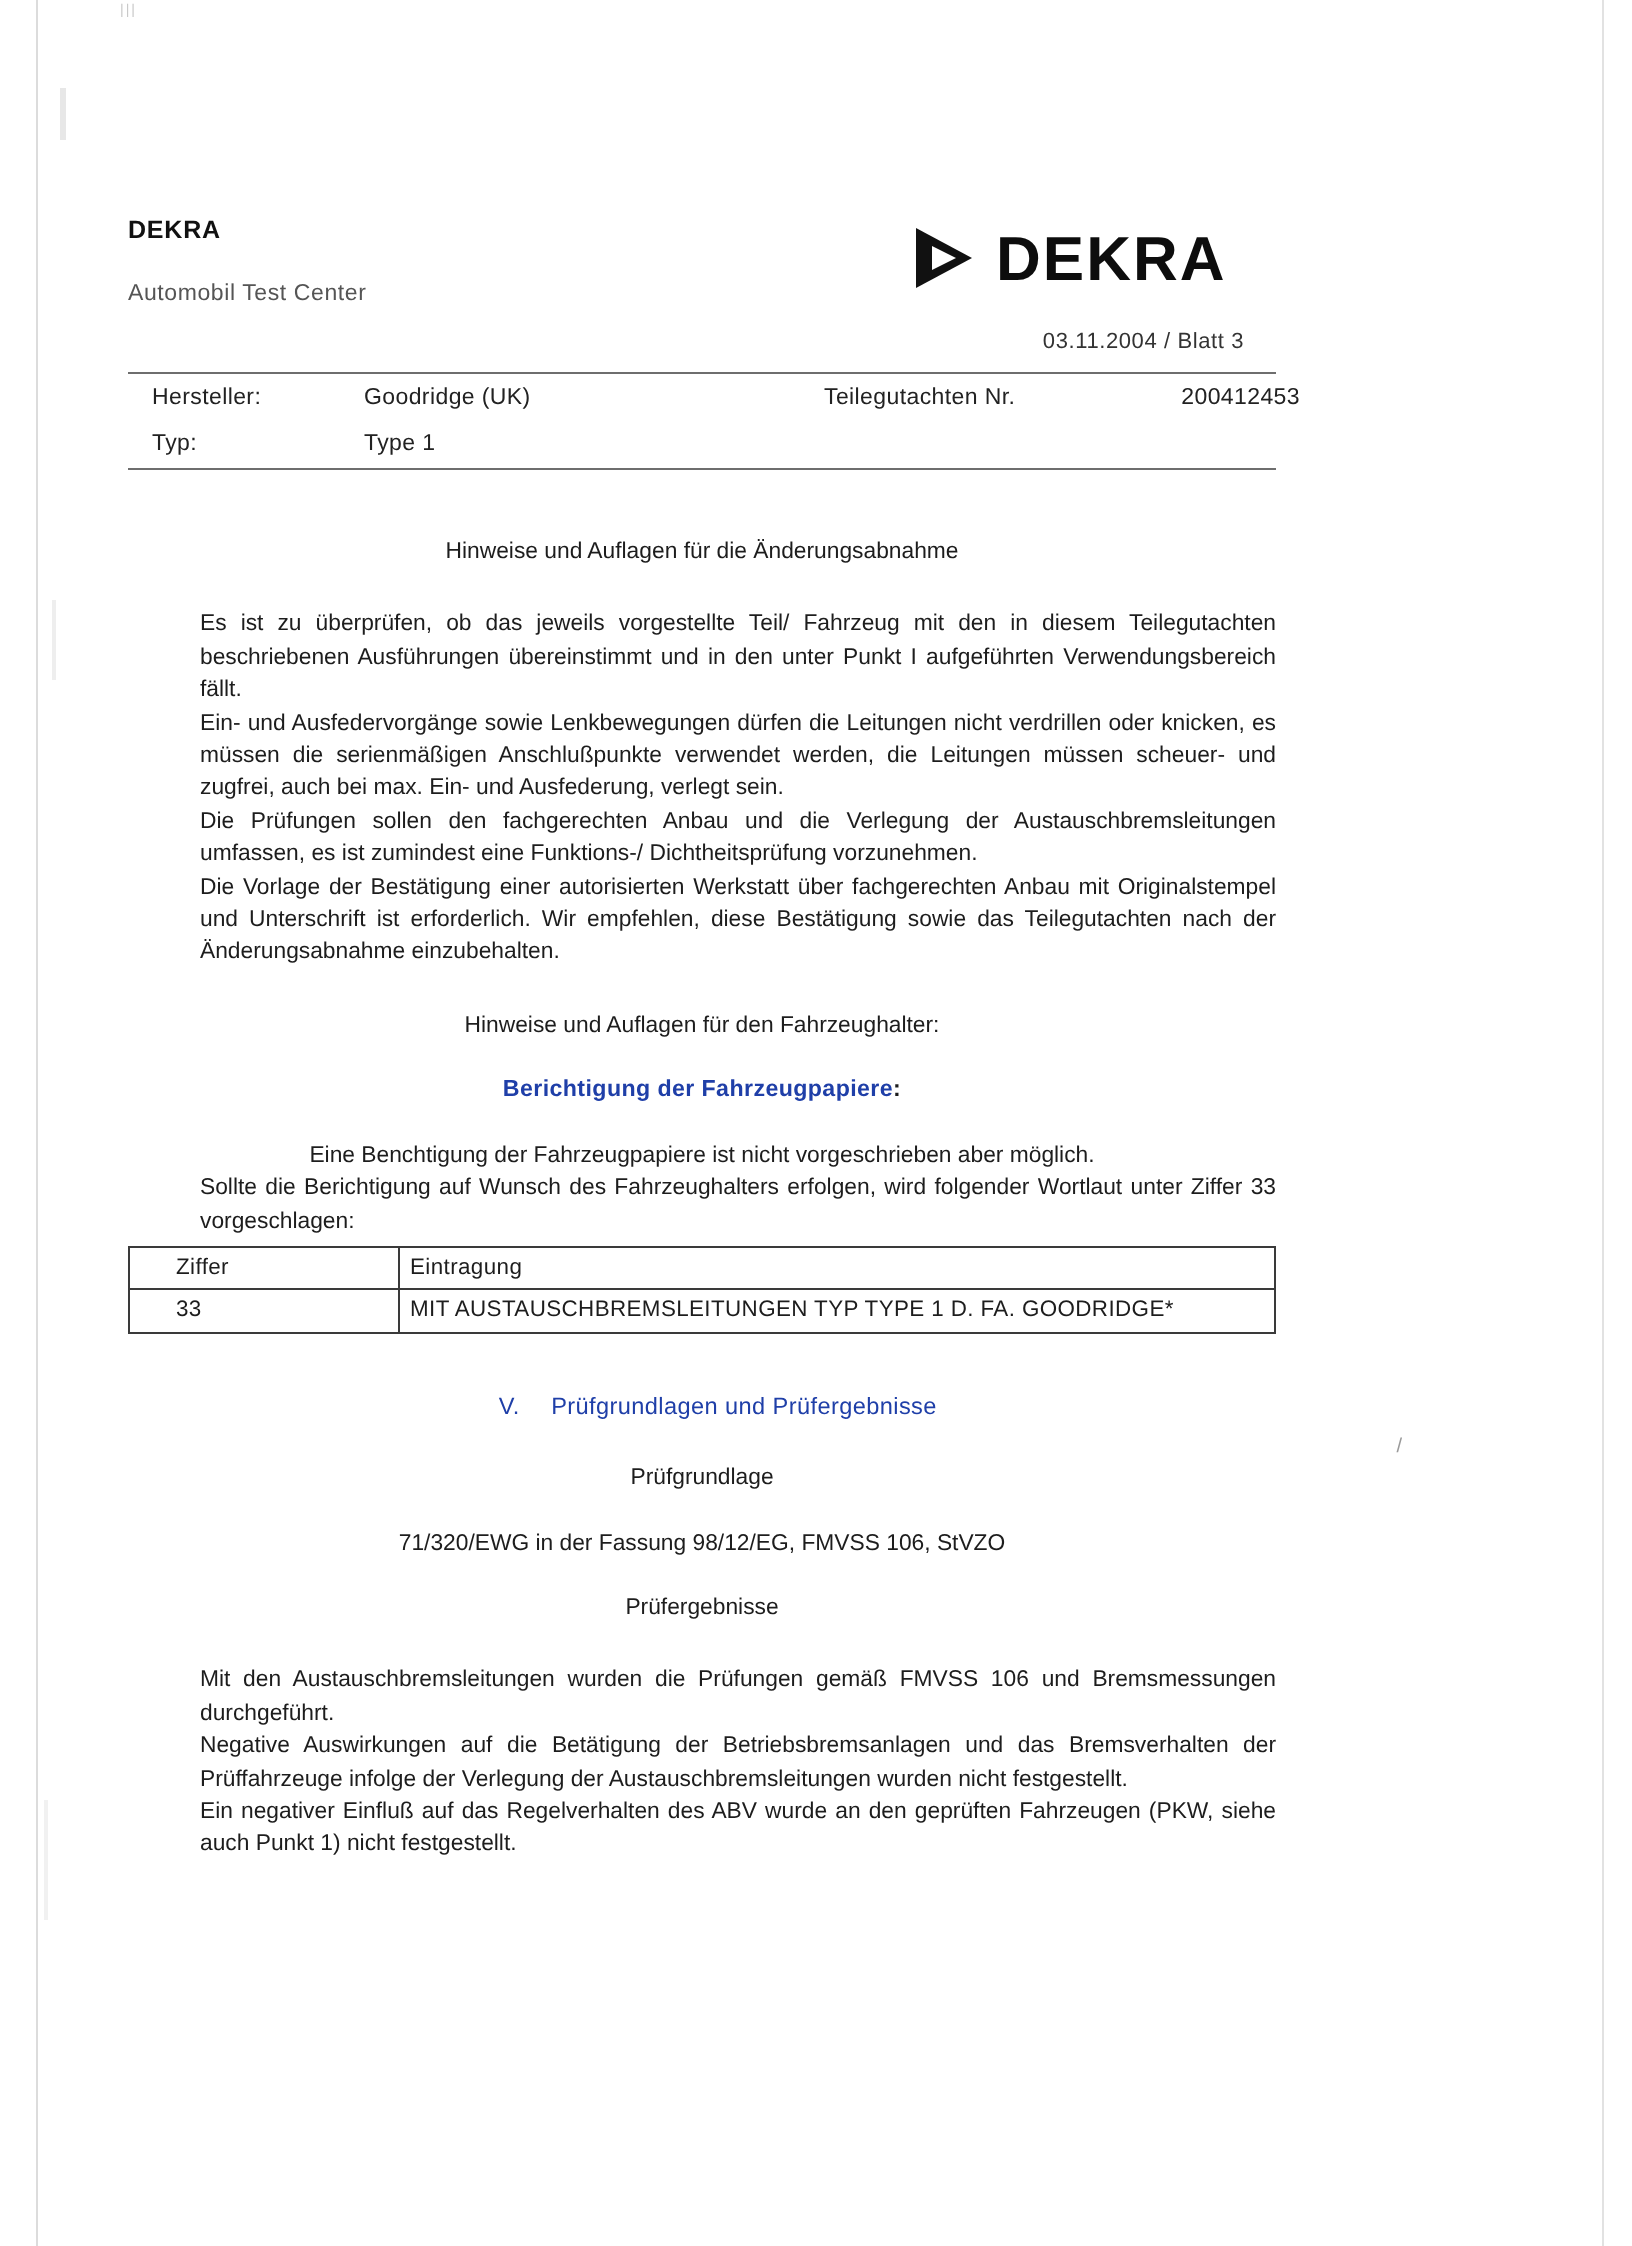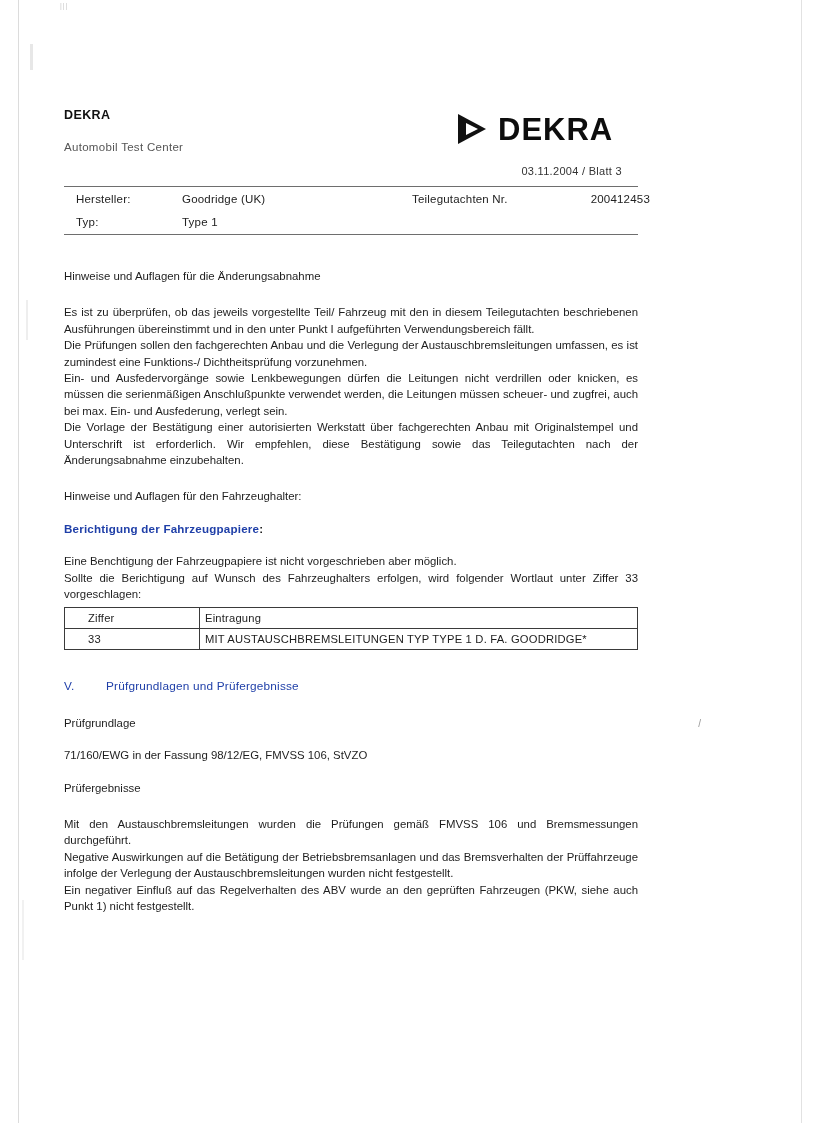--- a/index.html
+++ b/index.html
@@ -135,22 +135,22 @@
   
   .body-wrap {
     position: absolute;
     left: 64px;
     top: 268px;
     width: 574px;
     font-size: 11.4px;
     line-height: 16.4px;
     color: #1d1d1d;
   }
-  .p { margin: 0 0 0 0; }
-  .just { text-align: justify; text-justify: inter-word; }
+  .p { margin: 0 0 0 0; text-align: center; }
+  .just { text-align: justify; text-justify: inter-word; margin-left: 36px; }
   .gap-16 { height: 16px; }
   .gap-20 { height: 20px; }
   .gap-28 { height: 28px; }
 
   .blue-head {
     color: #1f3fa8;
     font-weight: bold;
     font-size: 11.6px;
     letter-spacing: 0.2px;
   }
@@ -232,22 +232,22 @@
 
   <div class="rule r2"></div>
 
   <div class="body-wrap">
 
     <div class="p">Hinweise und Auflagen für die Änderungsabnahme</div>
 
     <div class="gap-20"></div>
 
     <div class="p just">Es ist zu überprüfen, ob das jeweils vorgestellte Teil/ Fahrzeug mit den in diesem Teilegutachten beschriebenen Ausführungen übereinstimmt und in den unter Punkt I aufgeführten Verwendungsbereich fällt.</div>
+    <div class="p just">Ein- und Ausfedervorgänge sowie Lenkbewegungen dürfen die Leitungen nicht verdrillen oder knicken, es müssen die serienmäßigen Anschlußpunkte verwendet werden, die Leitungen müssen scheuer- und zugfrei, auch bei max. Ein- und Ausfederung, verlegt sein.</div>
     <div class="p just">Die Prüfungen sollen den fachgerechten Anbau und die Verlegung der Austauschbremsleitungen umfassen, es ist zumindest eine Funktions-/ Dichtheitsprüfung vorzunehmen.</div>
-    <div class="p just">Ein- und Ausfedervorgänge sowie Lenkbewegungen dürfen die Leitungen nicht verdrillen oder knicken, es müssen die serienmäßigen Anschlußpunkte verwendet werden, die Leitungen müssen scheuer- und zugfrei, auch bei max. Ein- und Ausfederung, verlegt sein.</div>
     <div class="p just">Die Vorlage der Bestätigung einer autorisierten Werkstatt über fachgerechten Anbau mit Originalstempel und Unterschrift ist erforderlich. Wir empfehlen, diese Bestätigung sowie das Teilegutachten nach der Änderungsabnahme einzubehalten.</div>
 
     <div class="gap-20"></div>
 
     <div class="p">Hinweise und Auflagen für den Fahrzeughalter:</div>
 
     <div class="gap-16"></div>
 
     <div class="p blue-head"><span>Berichtigung der Fahrzeugpapiere</span><span class="blue-head-black">:</span></div>
 
@@ -272,21 +272,21 @@
     <div class="gap-28"></div>
 
     <div class="p sec-title"><span class="sec-num">V.</span><span>Prüfgrundlagen und Prüfergebnisse</span></div>
 
     <div class="gap-20"></div>
 
     <div class="p">Prüfgrundlage</div>
 
     <div class="gap-16"></div>
 
-    <div class="p">71/160/EWG in der Fassung 98/12/EG, FMVSS 106, StVZO</div>
+    <div class="p">71/320/EWG in der Fassung 98/12/EG, FMVSS 106, StVZO</div>
 
     <div class="gap-16"></div>
 
     <div class="p">Prüfergebnisse</div>
 
     <div class="gap-20"></div>
 
     <div class="p just">Mit den Austauschbremsleitungen wurden die Prüfungen gemäß FMVSS 106 und Bremsmessungen durchgeführt.</div>
     <div class="p just">Negative Auswirkungen auf die Betätigung der Betriebsbremsanlagen und das Bremsverhalten der Prüffahrzeuge infolge der Verlegung der Austauschbremsleitungen wurden nicht festgestellt.</div>
     <div class="p just">Ein negativer Einfluß auf das Regelverhalten des ABV wurde an den geprüften Fahrzeugen (PKW, siehe auch Punkt 1) nicht festgestellt.</div>

